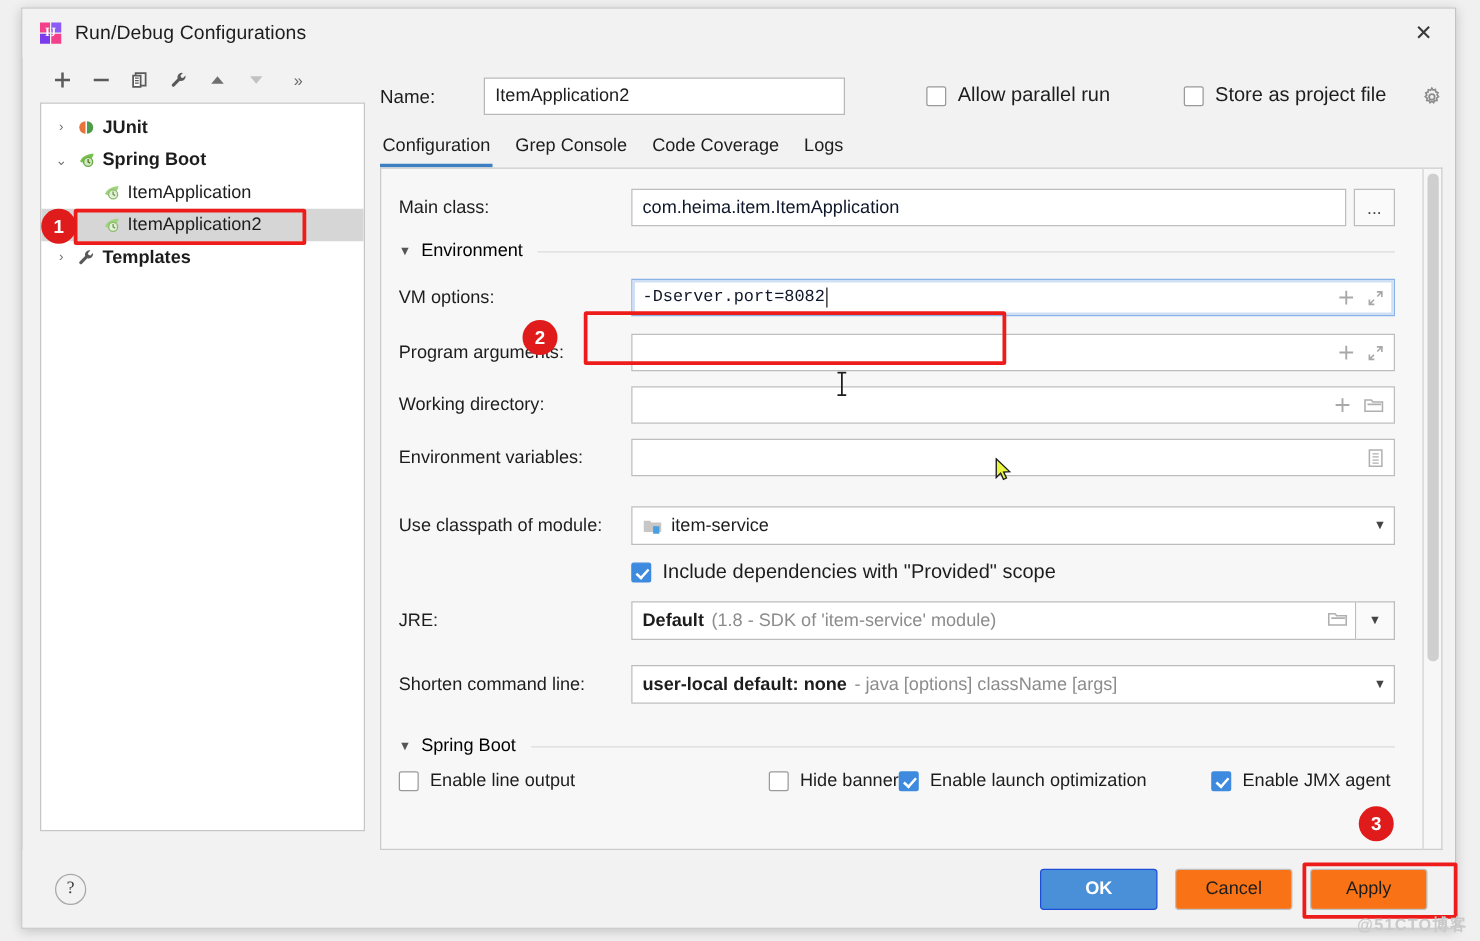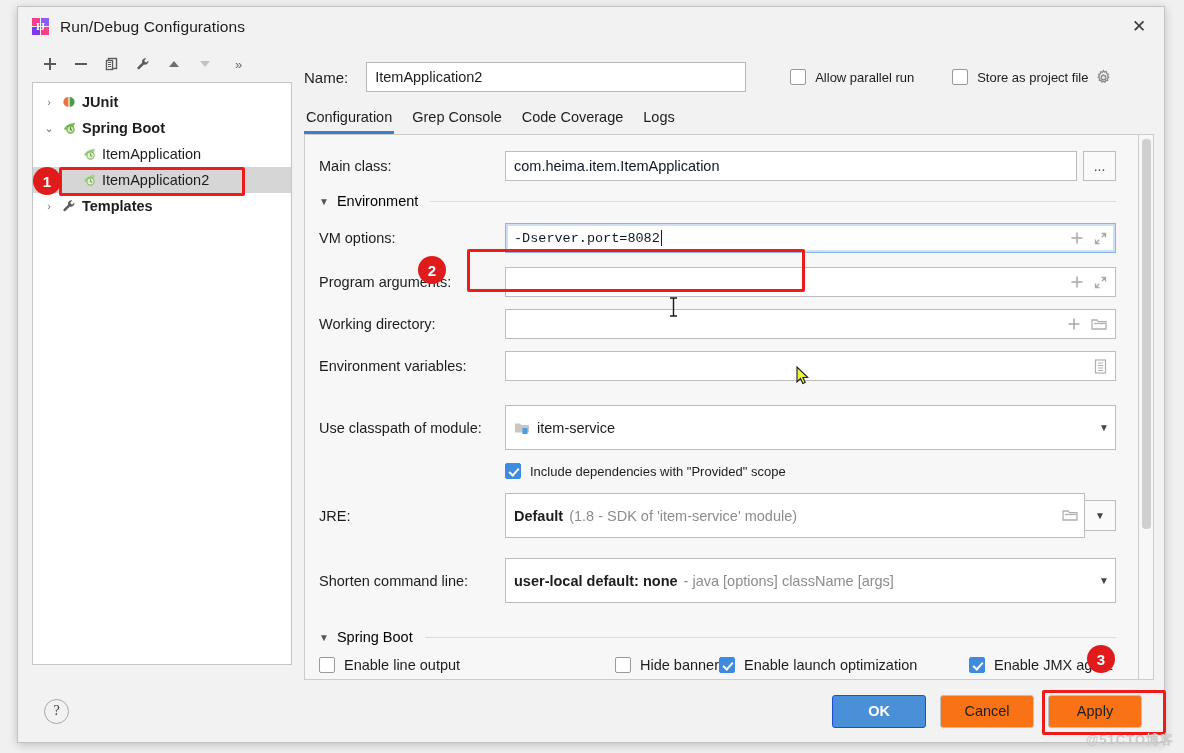--- a/index.html
+++ b/index.html
@@ -140,20 +140,21 @@
     flex-direction: column;
     min-width: 0;
     padding: 0 10px 0 12px;
   }
   .name-row {
     height: 56px;
     display: flex;
     align-items: center;
     flex: 0 0 auto;
     padding-top: 6px;
+    gap: 21px;
   }
   .name-label { font-size: 15px; color: #1d1d1d; margin-right: 18px; }
   .name-input {
     width: 380px; height: 30px;
     border: 1px solid #b8b8b8;
     background: #fff;
     font-size: 14.5px;
     color: #1d1d1d;
     padding: 0 8px;
     font-family: "Liberation Sans", sans-serif;
@@ -170,21 +171,21 @@
     position: relative;
   }
   .cbx.checked { background: #3d8ade; border-color: #3d8ade; }
   .cbx.checked::after {
     content: "";
     position: absolute; left: 4.5px; top: 1.5px;
     width: 4px; height: 8px;
     border: solid #fff; border-width: 0 2px 2px 0;
     transform: rotate(42deg);
   }
-  .cbx-label { font-size: 13px; color: #1d1d1d; margin-left: 9px; white-space: nowrap; }
+  .cbx-label { font-size: 16px; color: #1d1d1d; margin-left: 9px; white-space: nowrap; }
   .gear-ico { margin-left: 7px; color:#8b8b8b; display:flex; align-items:center; cursor:pointer;}
 
   
   .tabs {
     display: flex;
     align-items: flex-end;
     gap: 0;
     flex: 0 0 auto;
     height: 34px;
     margin-top: -2px;
@@ -299,21 +300,21 @@
     align-items: center;
     margin: 4px 0 14px 0;
   }
   .section .arrow { color:#555; font-size: 10px; margin-right: 8px; cursor:pointer;}
   .section .stitle { font-size: 14.5px; color: #000000; margin-right: 12px; white-space: nowrap; }
   .section .rule { flex: 1 1 auto; height: 1px; background: #dcdcdc; }
 
   
   .combo {
     flex: 1 1 auto;
-    height: 45px;
+    height: 31px;
     background: #fff;
     border: 1px solid #bdbdbd;
     display: flex;
     align-items: center;
     padding: 0 6px 0 8px;
     font-size: 14.5px;
     color: #1d1d1d;
     min-width: 0;
     cursor: pointer;
   }

